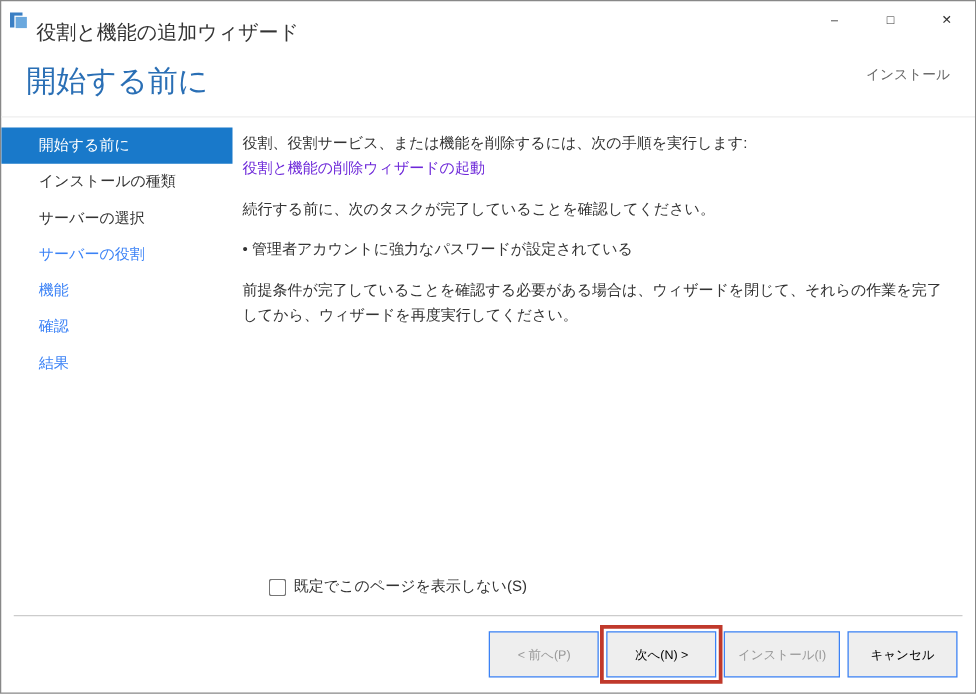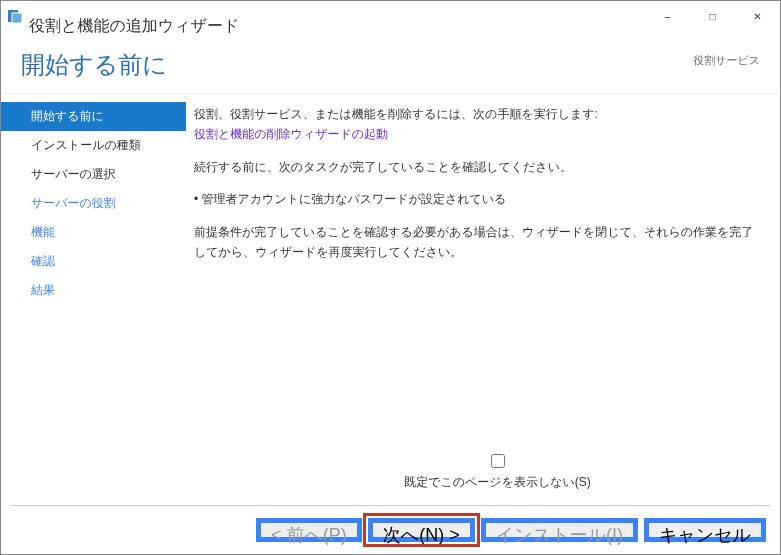--- a/index.html
+++ b/index.html
@@ -15,25 +15,25 @@
   .body { flex: 1; display: flex; overflow: hidden; }
   .sidebar { width: 185px; padding: 8px 0; }
   .nav-item { padding: 6px 20px 6px 30px; font-size: 12px; cursor: pointer; color: #333; }
   .nav-item.active { background: #1979ca; color: #fff; position: relative; }
   .nav-item.disabled { color: #3b82f6; cursor: default; }
   .content { flex: 1; padding: 10px 22px 10px 8px; font-size: 12px; line-height: 1.7; overflow: auto; }
   .content p { margin-bottom: 12px; }
   .content .link { color: #6d28d9; cursor: pointer; }
   .content ul { list-style: none; margin: 0 0 12px 0; }
   .content ul li::before { content: "• "; }
-  .skipbox { padding: 8px 0 14px 214px; display: flex; align-items: center; gap: 6px; font-size: 12px; flex-direction: column; }
+  .skipbox { padding: 8px 0 14px 214px; display: flex; align-items: center; gap: 6px; font-size: 12px; }
   .skipbox input { width: 14px; height: 14px; }
   .sep { height: 1px; background: #ccc; margin: 0 10px; }
   .footer { display: flex; justify-content: flex-end; gap: 6px; padding: 12px 14px; }
-  .btn { min-width: 88px; height: 24px; border: 5px solid #3b82f6; background: #eee; font-size: 18px; padding: 0 10px; cursor: pointer; }
+  .btn { min-width: 88px; height: 37px; border: 1px solid #3b82f6; background: #eee; font-size: 10px; padding: 0 10px; cursor: pointer; }
   .btn:disabled { color: #999; cursor: default; }
   .btn.highlight { outline: 3px solid #c0392b; outline-offset: 2px; }
 </style>
 </head>
 <body>
 
 <div class="titlebar">
   <span class="appicon">
     <svg width="16" height="16" viewBox="0 0 16 16">
         <rect x="1" y="2" width="10" height="12" fill="#3a7fc4"></rect>
@@ -44,21 +44,21 @@
   <div class="winbtns">
     <div class="winbtn">–</div>
     <div class="winbtn">□</div>
     <div class="winbtn">✕</div>
   </div>
 </div>
 
 <div class="header">
   <h1>開始する前に</h1>
   <div class="server">
-    <div>役割サービス</div>
+    <div>インストール</div>
   </div>
 </div>
 
 <div class="body">
   <div class="sidebar">
     <div class="nav-item active"><span>開始する前に</span></div>
     <div class="nav-item"><span>インストールの種類</span></div>
     <div class="nav-item"><span>サーバーの選択</span></div>
     <div class="nav-item disabled"><span>サーバーの役割</span></div>
     <div class="nav-item disabled"><span>機能</span></div>

